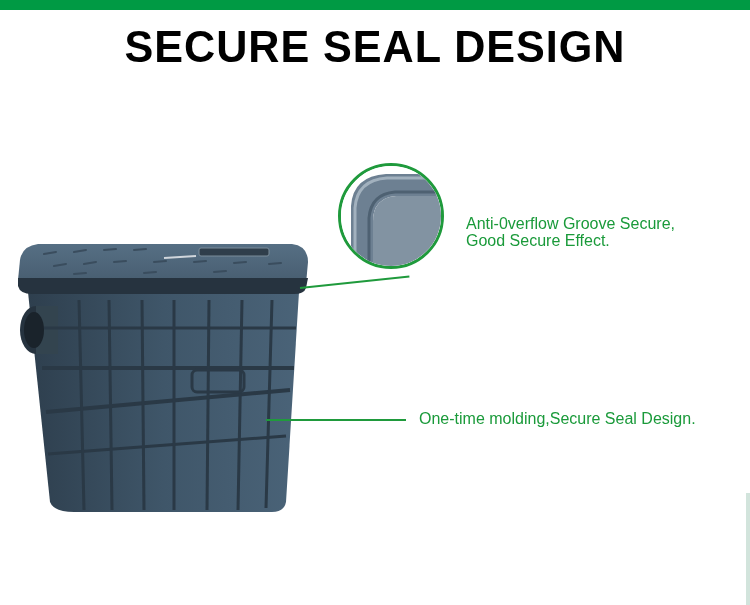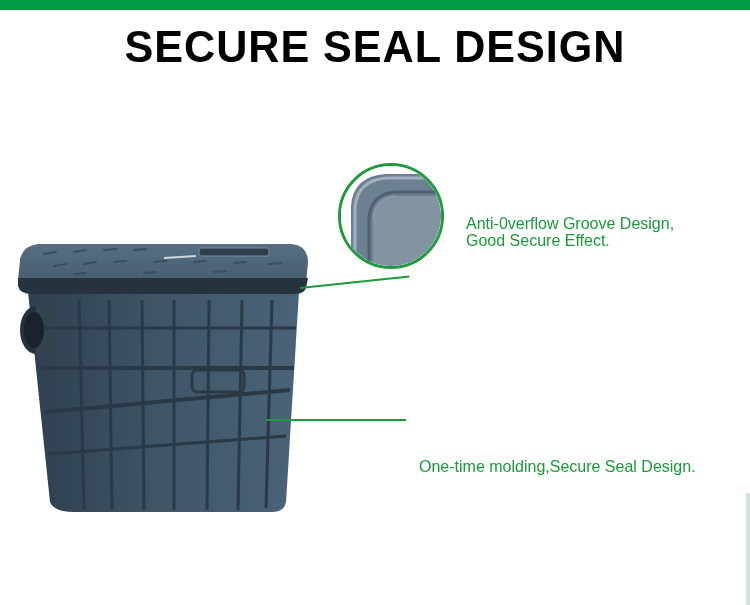--- a/index.html
+++ b/index.html
@@ -3,21 +3,21 @@
 <meta charset="utf-8">
 <style>
   html,body{margin:0;padding:0;background:#fff;}
   body{width:750px;height:605px;position:relative;overflow:hidden;font-family:"Liberation Sans",sans-serif;}
   .topbar{position:absolute;left:0;top:0;width:750px;height:10px;background:#009a44;}
   .title{position:absolute;left:0;top:22px;width:750px;text-align:center;font-weight:bold;font-size:44px;letter-spacing:1px;color:#000;font-family:"Liberation Sans",sans-serif;transform:scaleX(0.98);}
   .product{position:absolute;left:14px;top:240px;width:300px;height:300px;}
   .callout-circle{position:absolute;left:338px;top:163px;width:106px;height:106px;border-radius:50%;border:3px solid #1f9a3c;background:#fff;overflow:hidden;box-sizing:border-box;}
   .callout-text{position:absolute;color:#1a9a3a;font-size:16px;line-height:17px;}
   .t1{left:466px;top:215px;}
-  .t2{left:419px;top:410px;margin-top:48px;}
+  .t2{left:419px;top:410px;}
   .leader{position:absolute;background:#1f9a3c;height:2px;transform-origin:left center;}
   .side-strip{position:absolute;left:746px;top:493px;width:4px;height:112px;background:#d2e4dc;}
 </style>
 </head>
 <body>
 
 <div class="topbar"></div>
 
 <div class="title">SECURE SEAL DESIGN</div>
 
@@ -89,19 +89,19 @@
   <svg width="100" height="100" viewBox="0 0 100 100">
     <rect width="100" height="100" fill="#fff"></rect>
     <path d="M10 110 L10 40 Q12 10 45 8 L110 8 L110 30 L55 30 Q32 32 32 55 L32 110 Z" fill="#6d8092"></path>
     <path d="M14 110 L14 42 Q16 14 46 12 L110 12" fill="none" stroke="#a2b1be" stroke-width="3"></path>
     <path d="M28 110 L28 52 Q30 28 54 26 L110 26" fill="none" stroke="#4e6172" stroke-width="3"></path>
     <path d="M32 55 Q32 32 55 30 L110 30 L110 110 L32 110 Z" fill="#8293a2"></path>
   </svg>
 </div>
 
 <div class="callout-text t1">
-  <div>Anti-0verflow Groove Design,</div>
+  <div>Anti-0verflow Groove Secure,</div>
   <div>Good Secure Effect.</div>
 </div>
 
 <div class="callout-text t2">One-time molding,Secure Seal Design.</div>
 
 <div class="side-strip"></div>
 
 </body></html>

